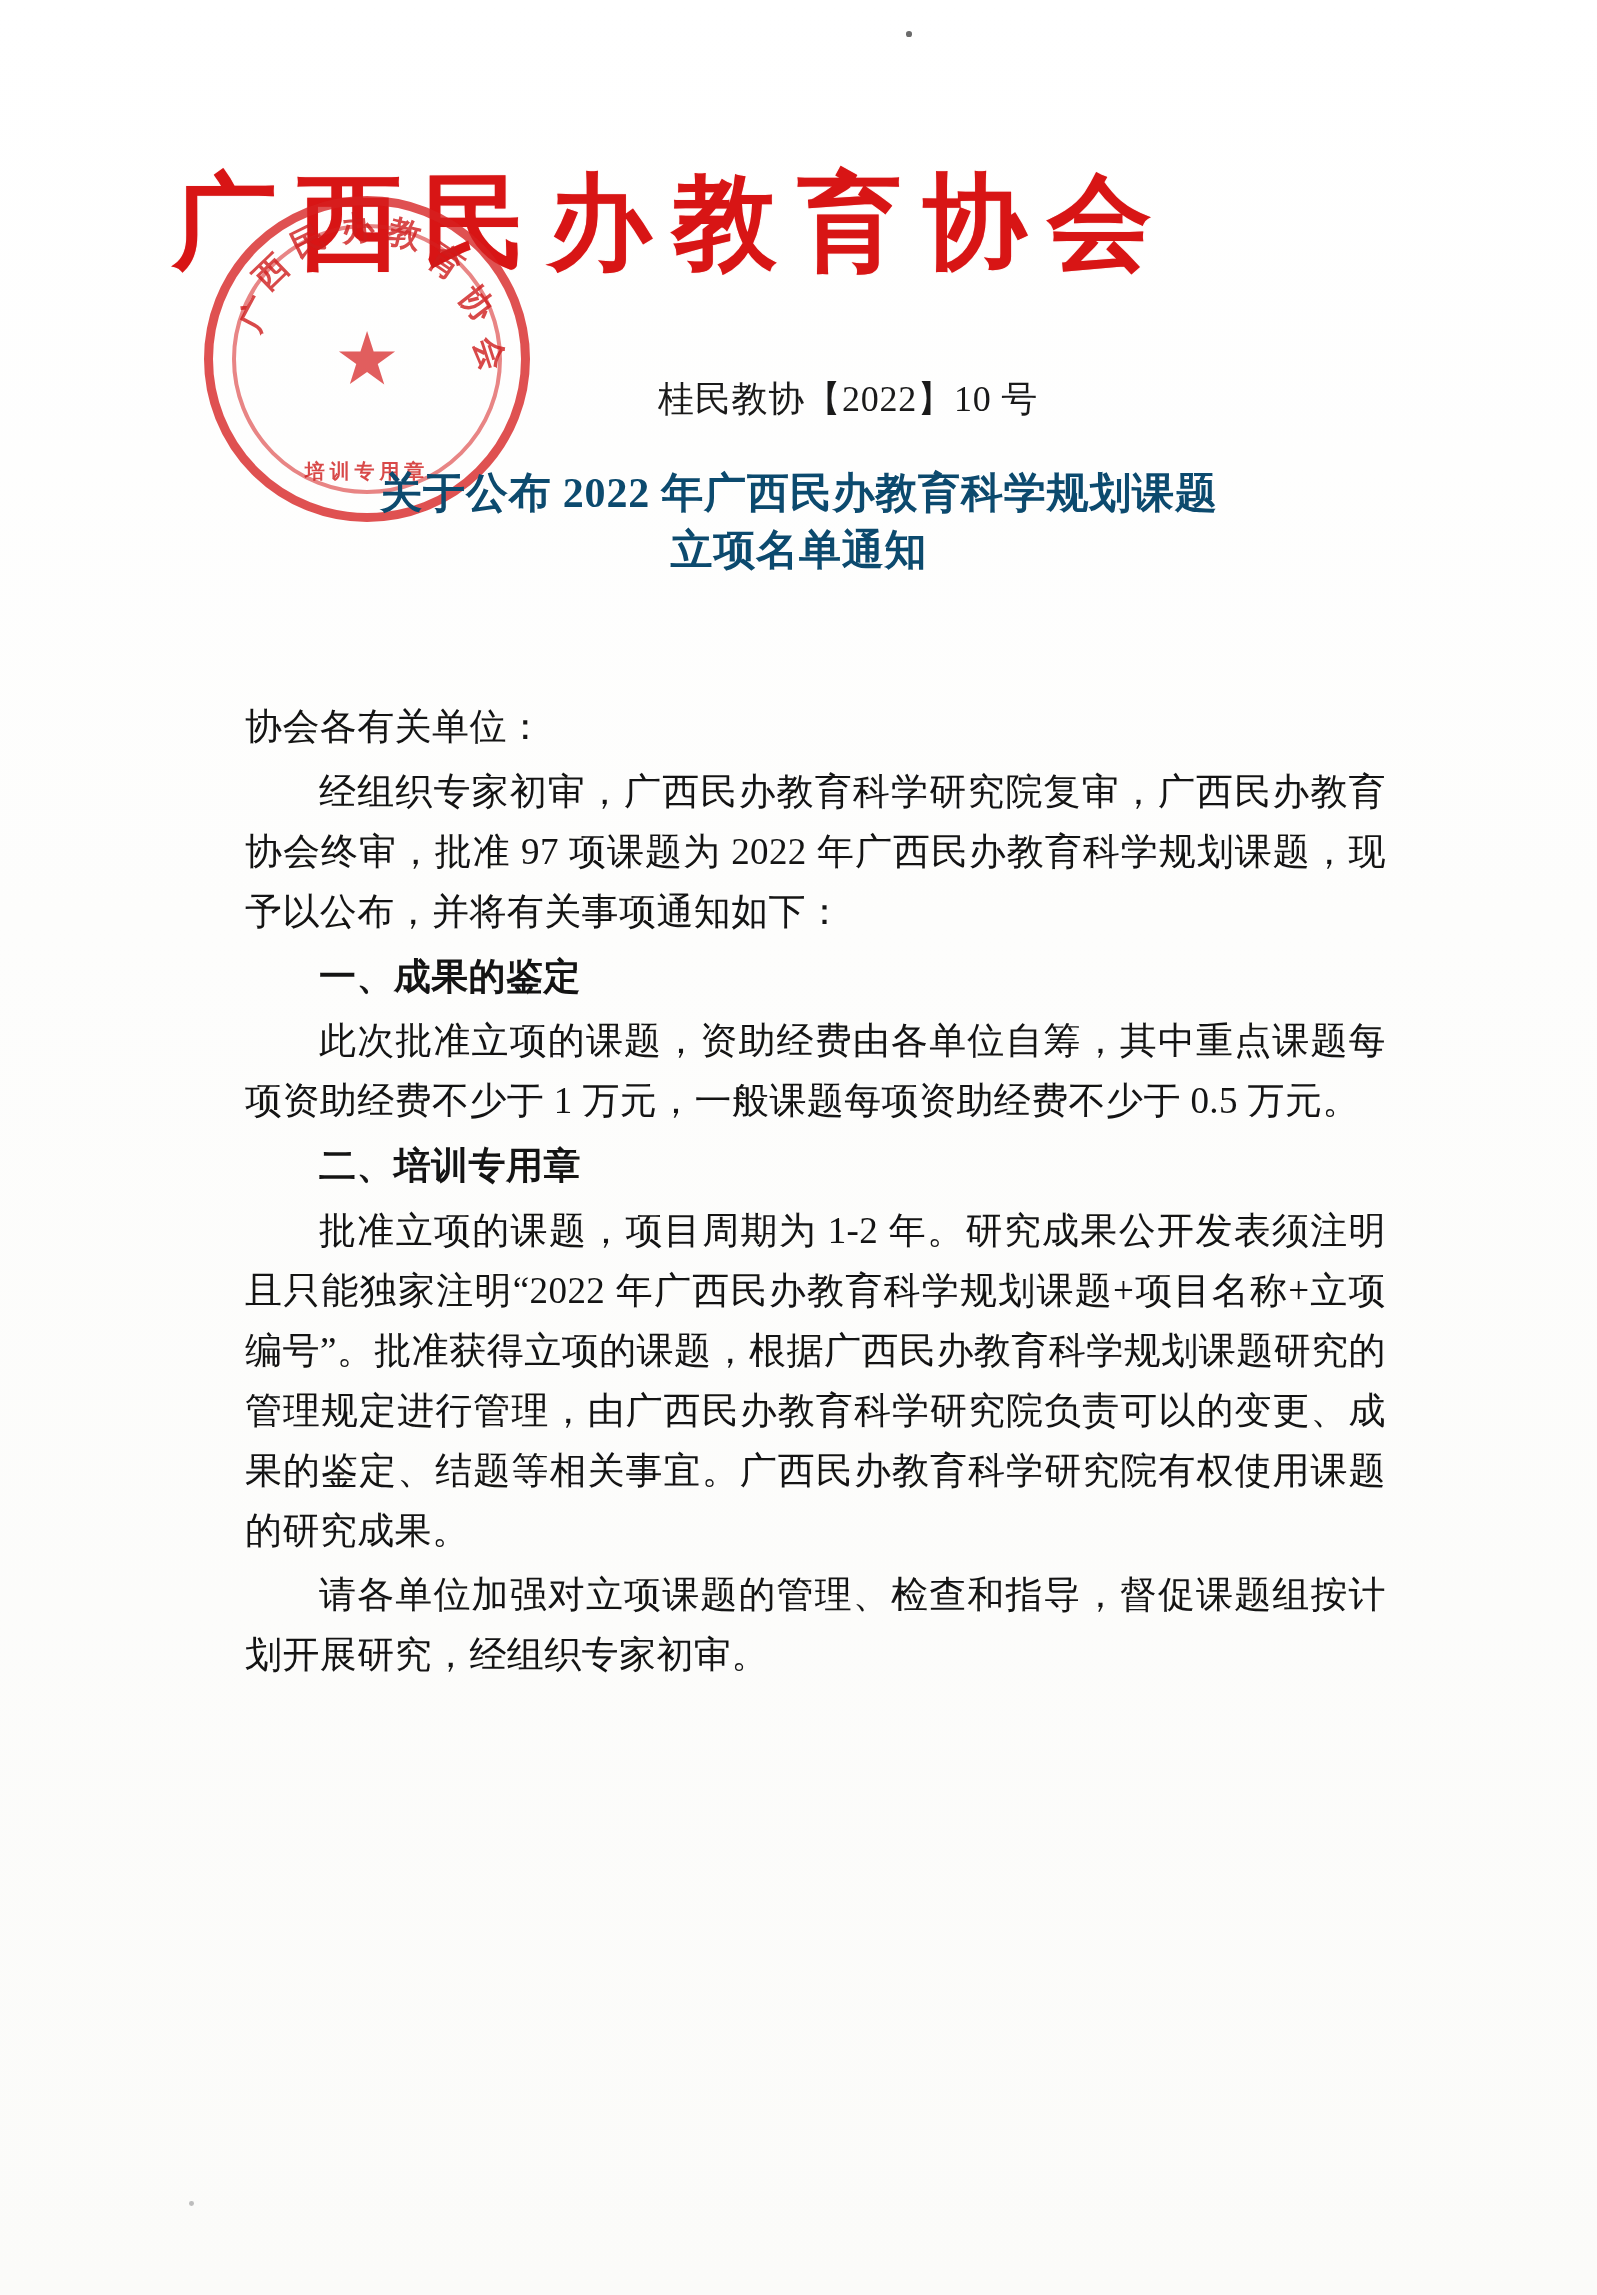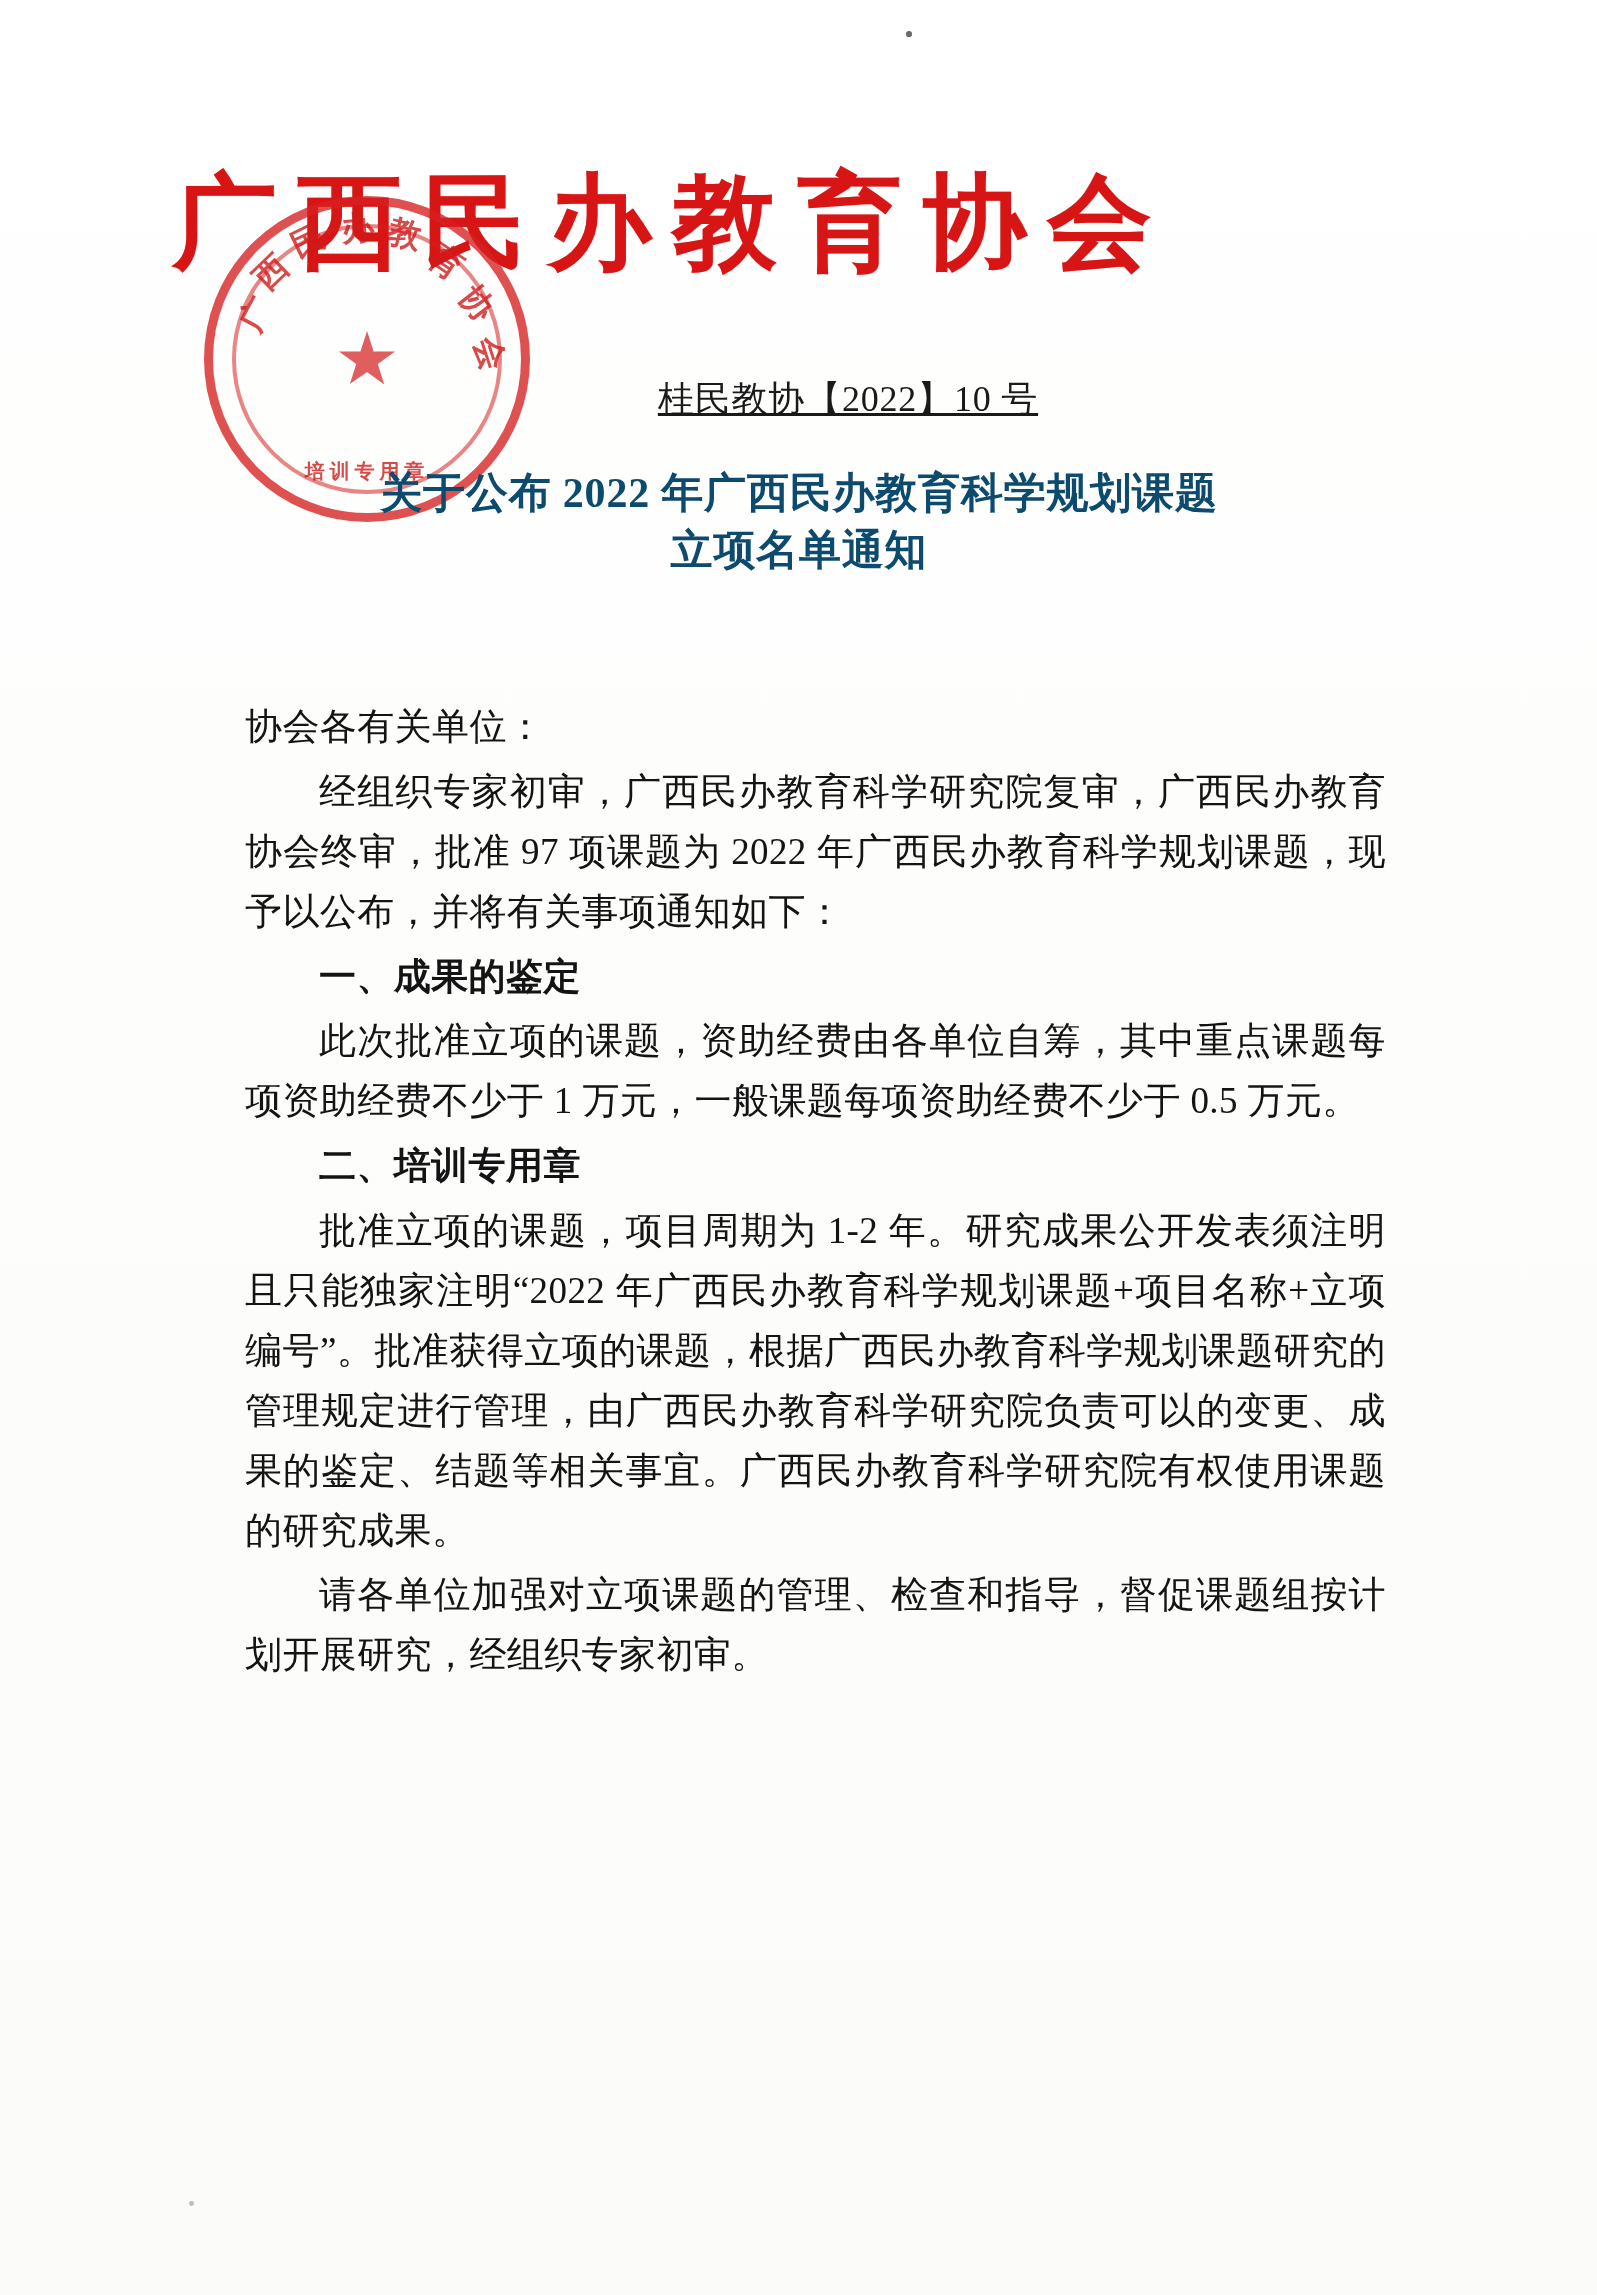--- a/index.html
+++ b/index.html
@@ -64,21 +64,20 @@
     position: absolute;
     top: 375px;
     left: 0;
     width: 1598px;
     text-align: center;
     font-size: 36px;
     letter-spacing: 0.8px;
     color: #1a1a1a;
     padding-left: 98px;
     box-sizing: border-box;
-    text-decoration: underline;
   }
 
   .title {
     position: absolute;
     top: 465px;
     left: 0;
     width: 1598px;
     text-align: center;
     font-weight: bold;
     font-size: 42px;

